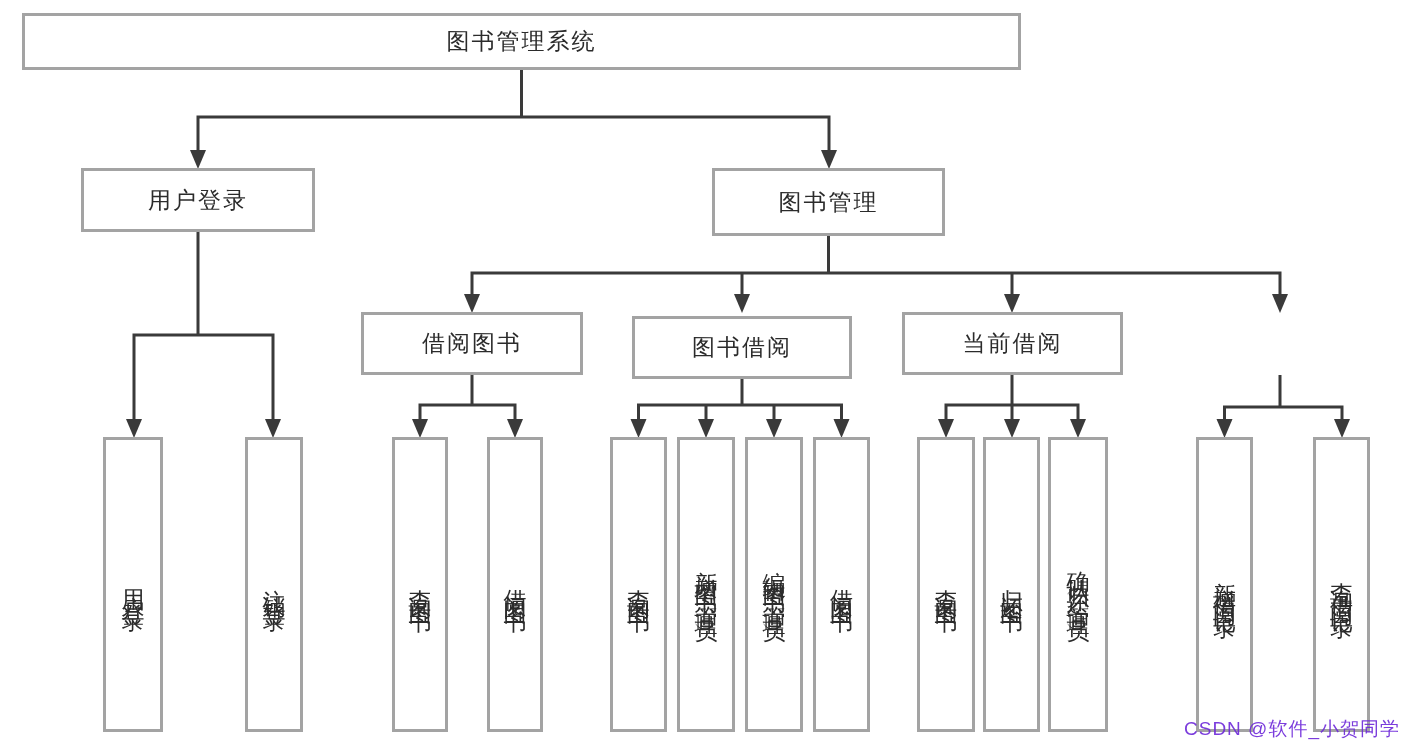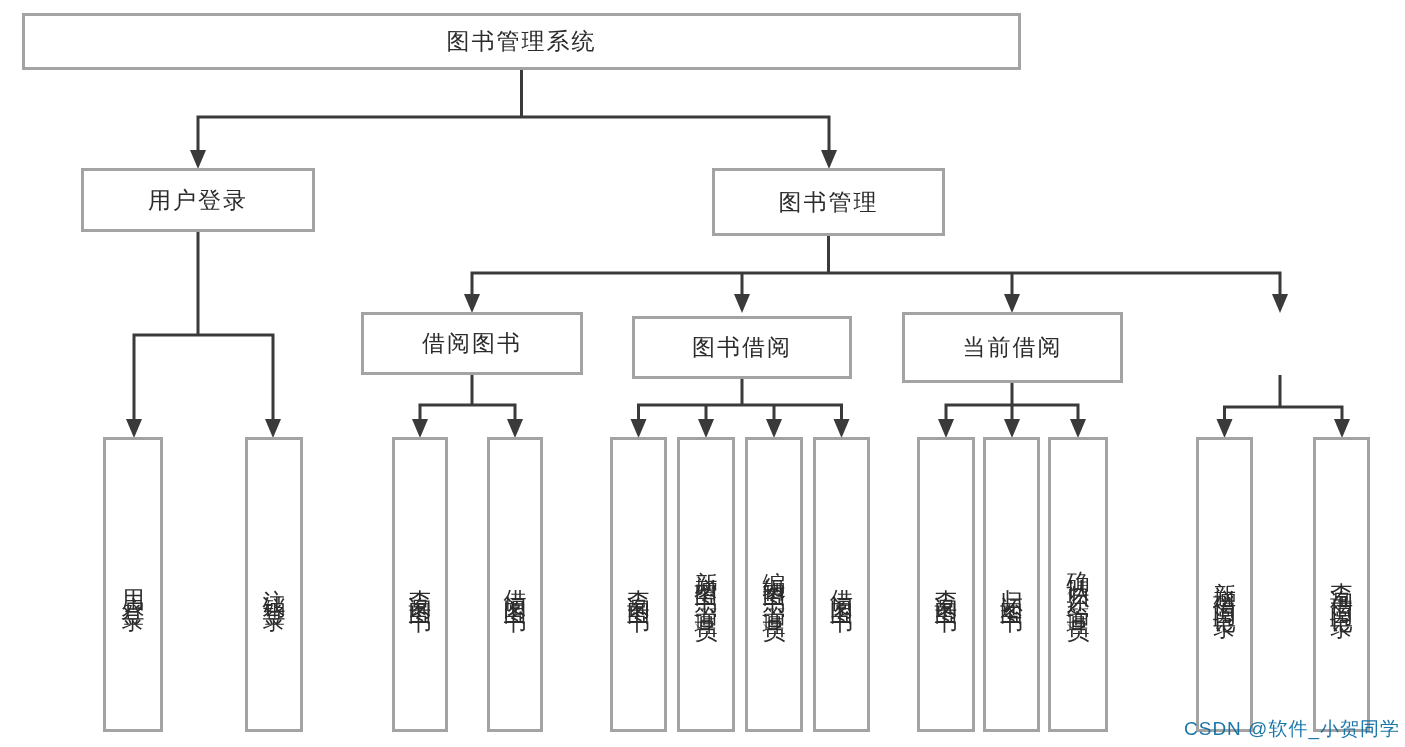--- a/index.html
+++ b/index.html
@@ -32,21 +32,21 @@
     text-orientation:mixed;
     font-size:23px;
     letter-spacing:7px;
     line-height:1;
   }
   #watermark{
     position:absolute;
     z-index:3;
     left:1184px;top:716px;
     font-size:19px;
-    color:#0369a1;
+    color:#6d28d9;
     letter-spacing:1px;
     white-space:nowrap;
     opacity:.9;
   }
 </style>
 </head>
 <body>
 
 <div id="stage">
 
@@ -107,21 +107,21 @@
   <div class="box h" style="left:712px;top:168px;width:233px;height:68px">
     <span>图书管理</span>
   </div>
 
   <div class="box h" style="left:361px;top:312px;width:222px;height:63px">
     <span>借阅图书</span>
   </div>
   <div class="box h" style="left:632px;top:316px;width:220px;height:63px">
     <span>图书借阅</span>
   </div>
-  <div class="box h" style="left:902px;top:312px;width:221px;height:71px">
+  <div class="box h" style="left:902px;top:312px;width:221px;height:63px">
     <span>当前借阅</span>
   </div>
 
   <div class="box v" style="left:103px;top:437px;width:60px;height:295px">
     <span>用户登录</span>
   </div>
   <div class="box v" style="left:245px;top:437px;width:58px;height:295px">
     <span>注销登录</span>
   </div>
 

